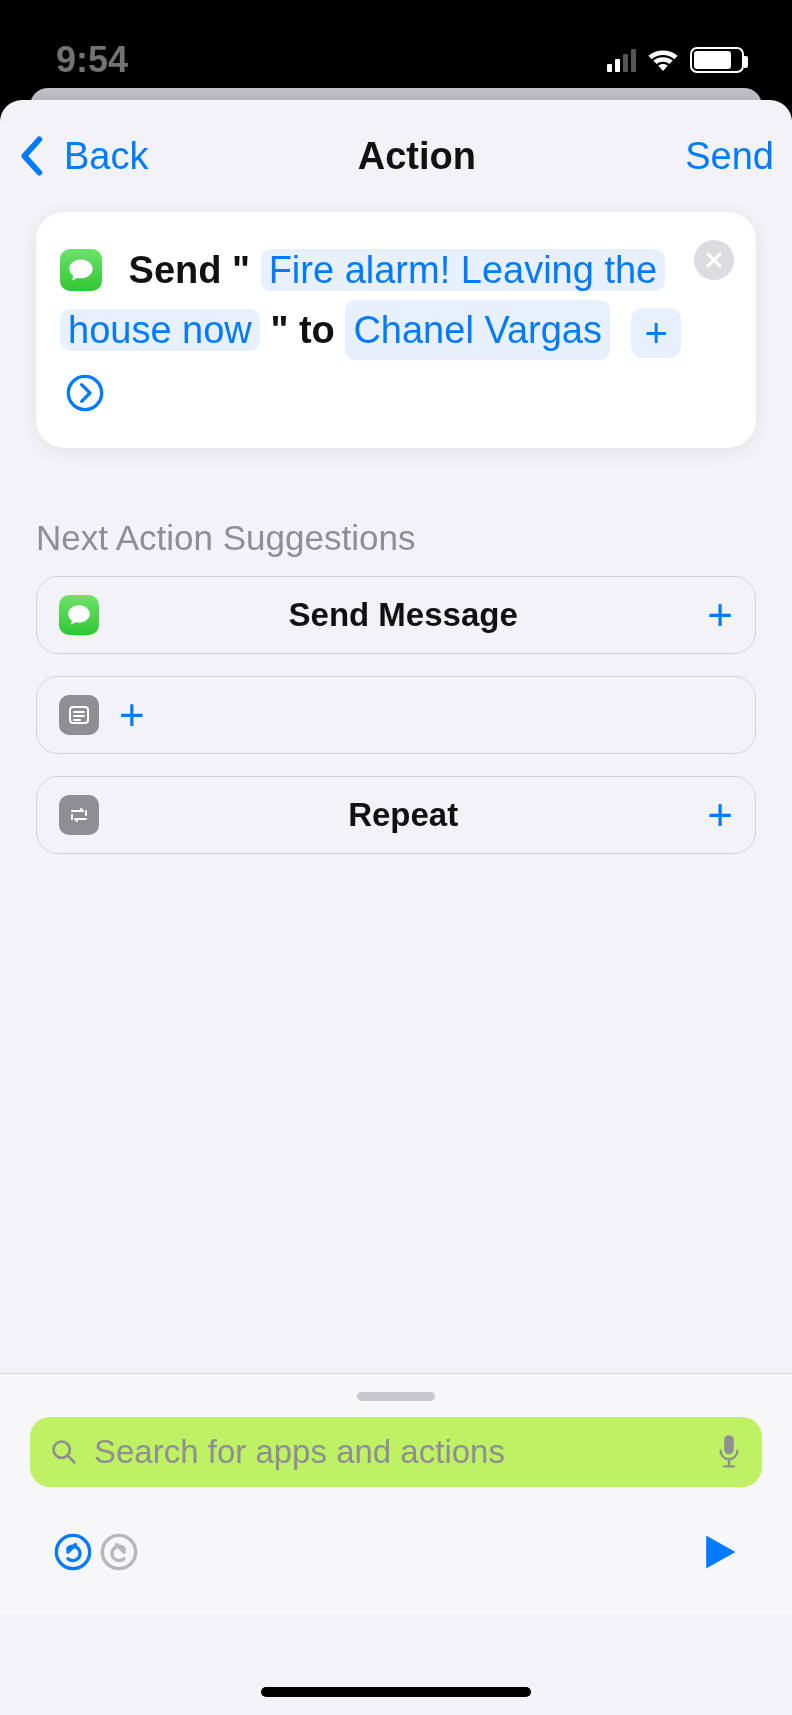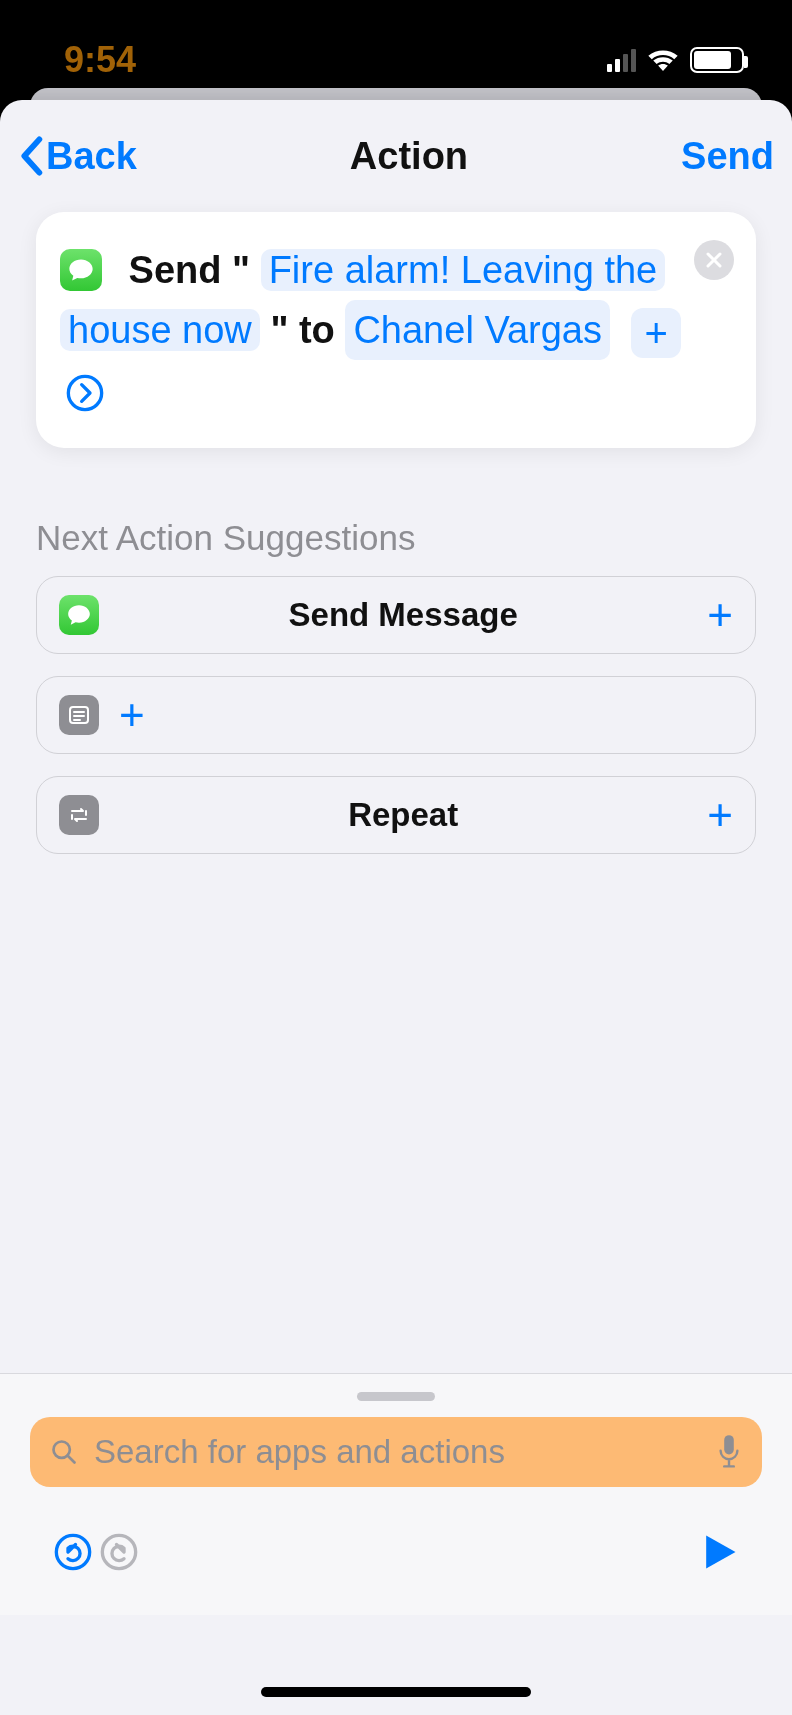--- a/index.html
+++ b/index.html
@@ -20,23 +20,23 @@
   background:#222;
   display:flex; justify-content:center;
 }
 .device {
   width:792px; height:1715px; position:relative; overflow:hidden;
   background:var(--black);
 }
 
 
 .status-bar {
-  position:absolute; top:0; left:16px; right:0; height:120px;
+  position:absolute; top:0; left:8px; right:0; height:120px;
   display:flex; align-items:center; justify-content:space-between;
-  padding:0 48px; color:#a16207;
+  padding:0 48px; color:#737373;
 }
 .sb-time { font-size:36px; font-weight:600; }
 .sb-icons { display:flex; align-items:center; gap:12px; }
 .signal { display:flex; align-items:flex-end; gap:3px; }
 .signal span { width:5px; background:#555; border-radius:1px; }
 .signal span.on { background:#fff; }
 .signal span:nth-child(1){height:8px;} .signal span:nth-child(2){height:13px;}
 .signal span:nth-child(3){height:18px;} .signal span:nth-child(4){height:23px;}
 .wifi-svg { width:30px; height:22px; }
 .battery { width:54px; height:26px; border:2.5px solid #fff; border-radius:7px; position:relative; display:flex; align-items:center; padding:2px; }
@@ -54,21 +54,21 @@
   box-shadow: 0 -2px 28px rgba(0,0,0,.18);
   display:flex; flex-direction:column;
 }
 
 
 .nav {
   height:112px; display:flex; align-items:center; justify-content:space-between;
   padding:0 18px;
 }
 .nav-left, .nav-right {
-  color:var(--blue); font-size:38px; display:flex; align-items:center; gap:2px;font-weight:bold;
+  color:var(--blue); font-size:38px; display:flex; align-items:center; gap:20px;
 }
 .chev-back { width:26px; height:40px; }
 .nav-title { color:#111; font-size:38px; font-weight:600; }
 
 
 .card-wrap { padding:0 36px; }
 .action-card {
   background:var(--white); border-radius:28px; padding:28px 24px 28px 24px;
   box-shadow:0 4px 20px rgba(0,0,0,.07);
   font-size:38px; line-height:60px; color:#111; position:relative;
@@ -118,21 +118,21 @@
 
 
 .search-dock {
   position:absolute; left:0; right:0; bottom:100px;
   border-top:1.5px solid var(--border);
   background:#f7f7f9; padding-top:18px;
 }
 .grabber { width:78px; height:9px; background:#c7c7cc; border-radius:5px; margin:0 auto 16px; }
 .search-wrap { padding:0 30px 22px; }
 .search {
-  background:#fdba74; border-radius:20px; height:70px;
+  background:#bef264; border-radius:20px; height:70px;
   display:flex; align-items:center; padding:0 20px; gap:14px;
 }
 .search input {
   border:none; background:transparent; outline:none;
   font-size:33px; color:#555; flex:1; height:100%;
 }
 .search input::placeholder { color:#8e8e93; }
 .mag { width:28px; height:28px; color:#8e8e93; }
 .mic { width:26px; height:36px; color:#8e8e93; }
 .toolbar {

